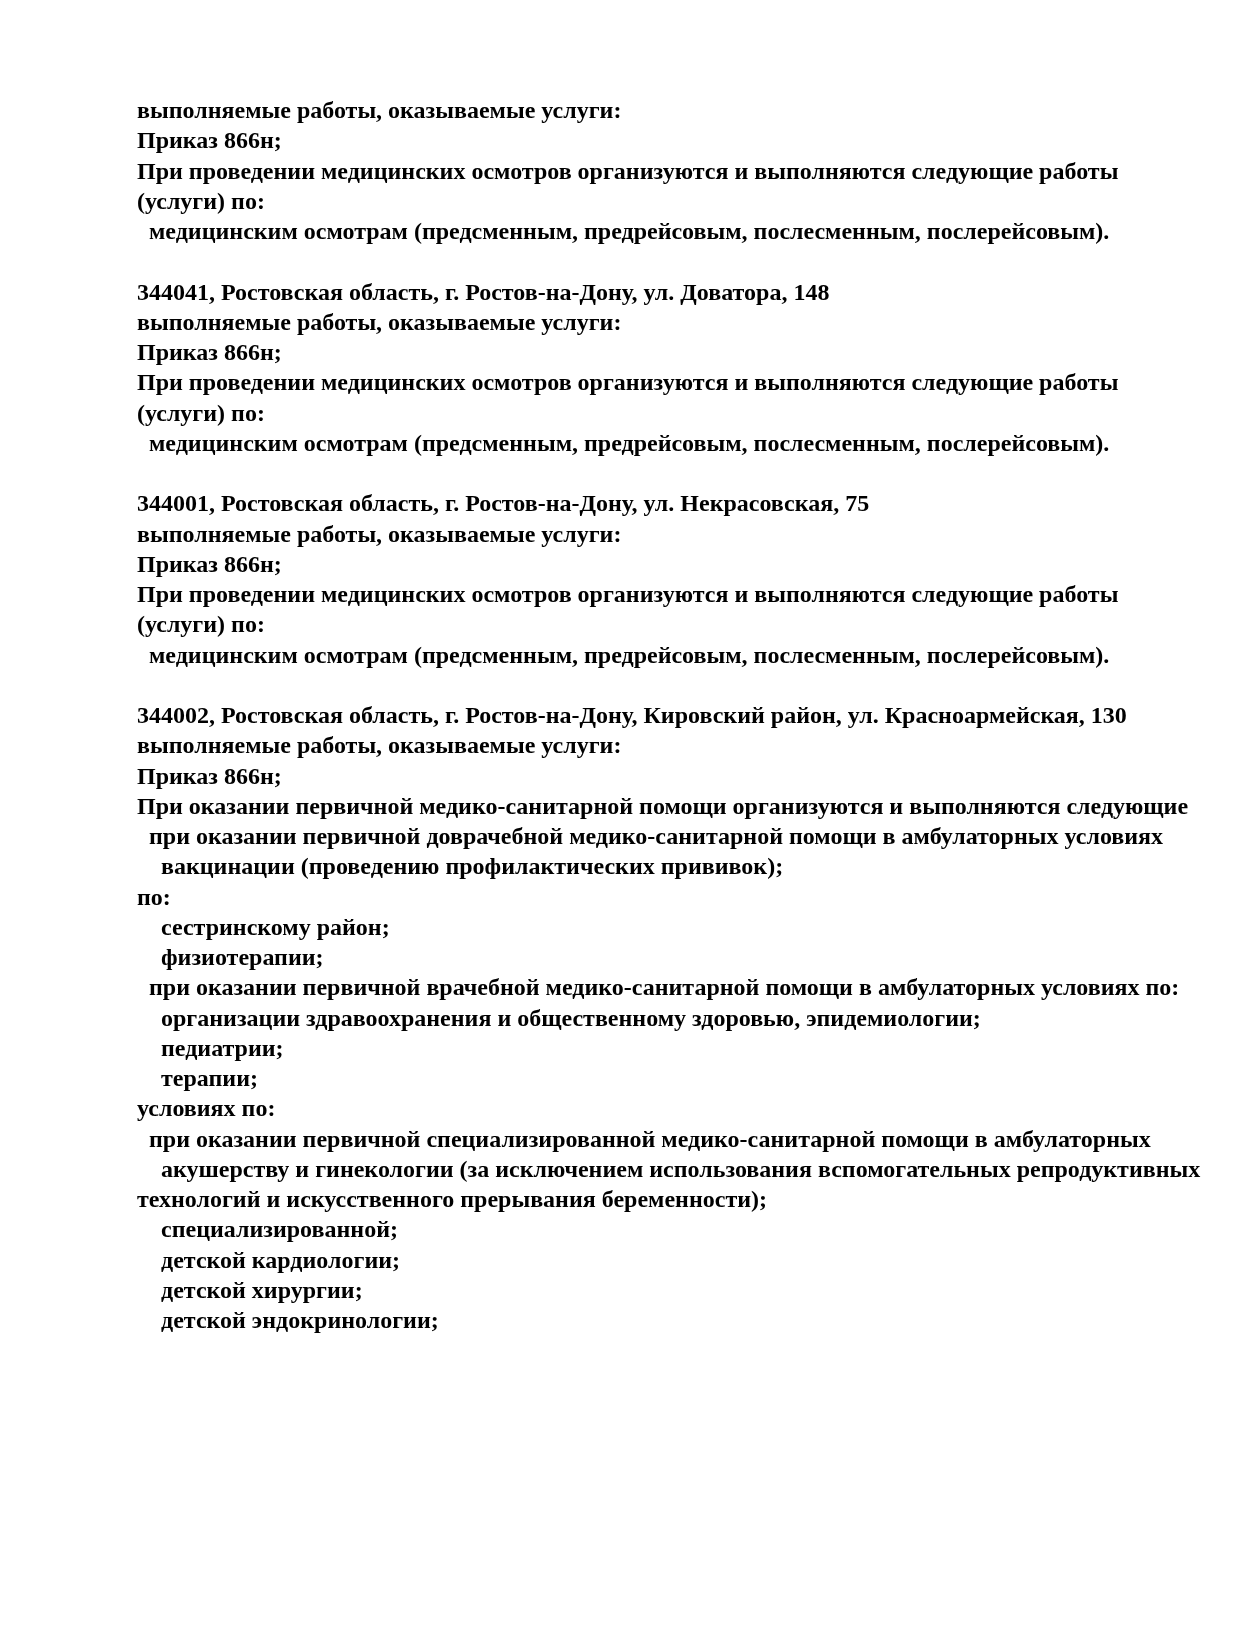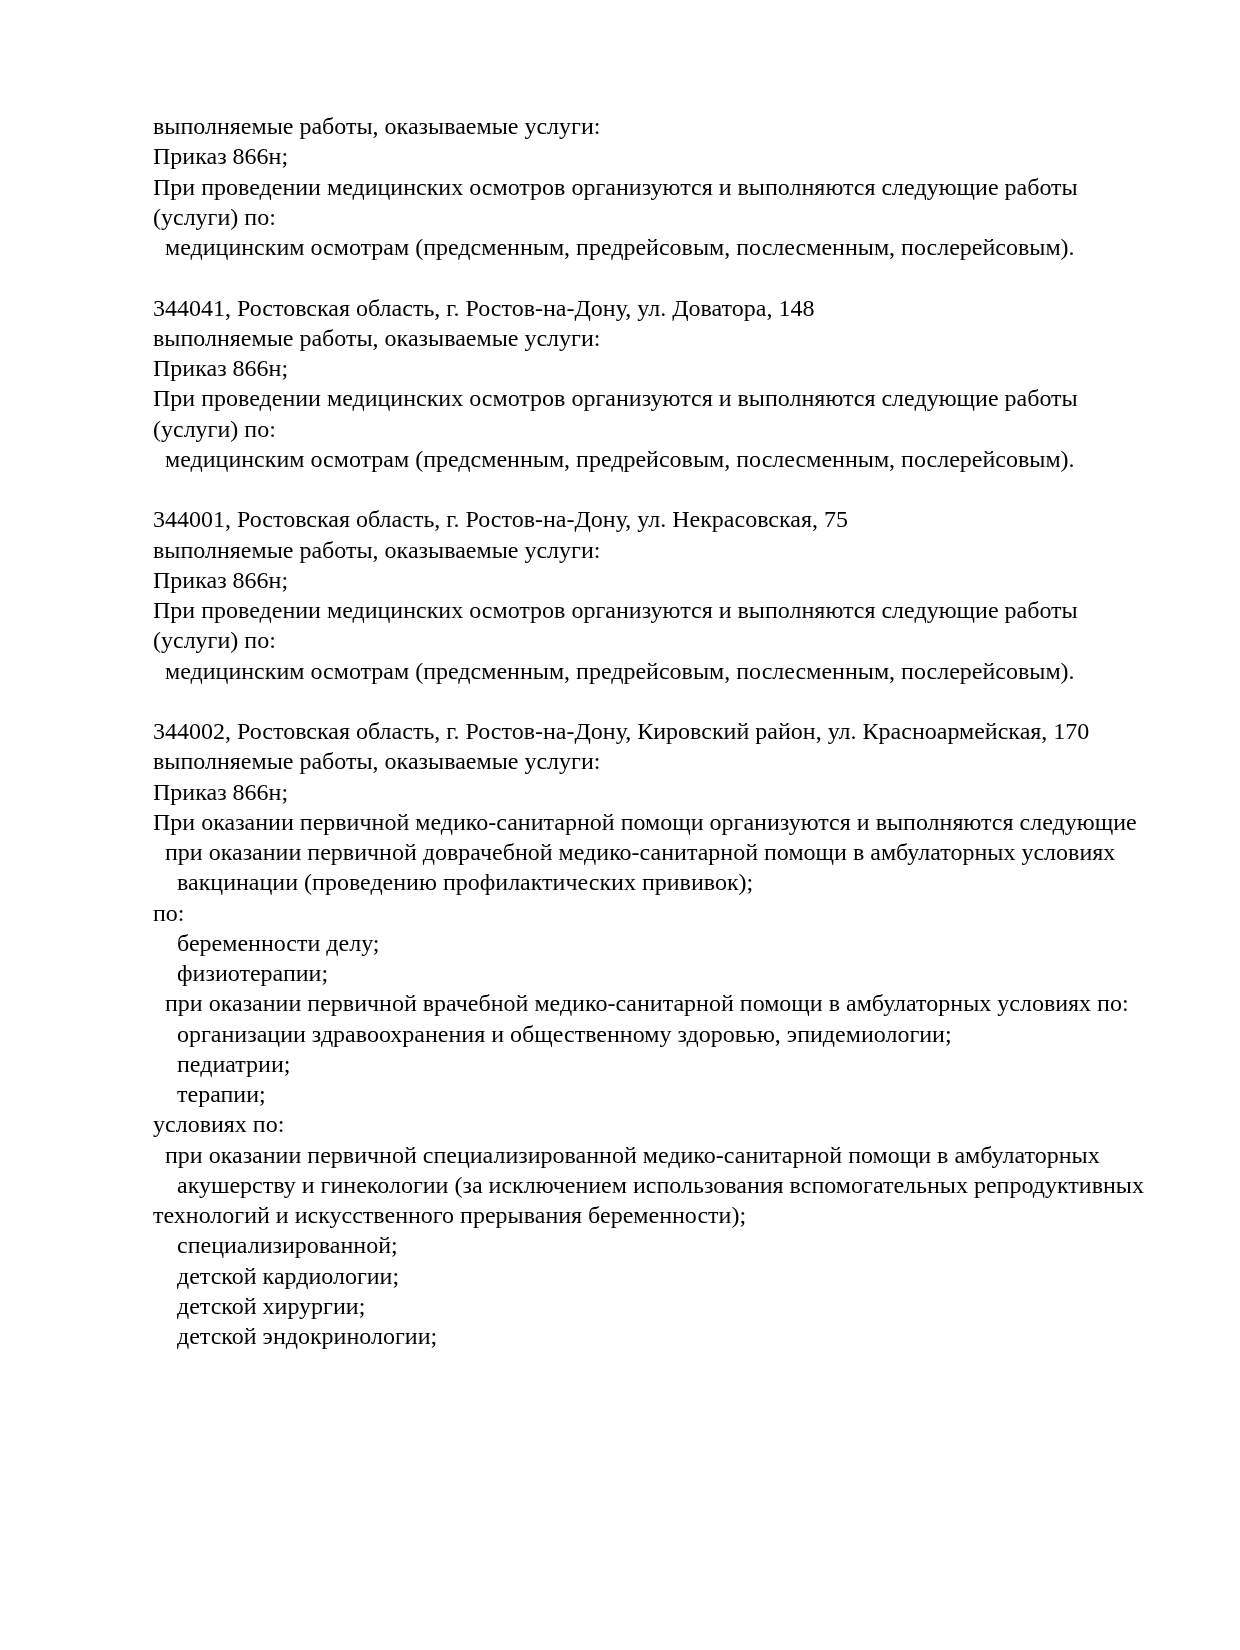--- a/index.html
+++ b/index.html
@@ -16,21 +16,21 @@
     box-sizing: border-box;
     width: 1240px;
     height: 1650px;
     padding: 95px 120px 0 137px;
     background: #ffffff;
     color: #000000;
     font-family: "Liberation Serif", "DejaVu Serif", serif;
     font-size: 24px;
     line-height: 30.25px;
   }
-  .block { margin: 16px; }
+  .block { margin: 0; font-weight: bold; }
   .block + .block { margin-top: 30.25px; }
   .line {
     white-space: pre;
     min-height: 30.25px;
   }
 </style>
 </head>
 <body>
 
 <div class="page">
@@ -55,28 +55,28 @@
   <div class="block">
     <div class="line">344001, Ростовская область, г. Ростов-на-Дону, ул. Некрасовская, 75</div>
     <div class="line">выполняемые работы, оказываемые услуги:</div>
     <div class="line">Приказ 866н;</div>
     <div class="line">При проведении медицинских осмотров организуются и выполняются следующие работы</div>
     <div class="line">(услуги) по:</div>
     <div class="line">  медицинским осмотрам (предсменным, предрейсовым, послесменным, послерейсовым).</div>
   </div>
 
   <div class="block">
-    <div class="line">344002, Ростовская область, г. Ростов-на-Дону, Кировский район, ул. Красноармейская, 170</div>
+    <div class="line">344002, Ростовская область, г. Ростов-на-Дону, Кировский район, ул. Красноармейская, 130</div>
     <div class="line">выполняемые работы, оказываемые услуги:</div>
     <div class="line">Приказ 866н;</div>
     <div class="line">При оказании первичной медико-санитарной помощи организуются и выполняются следующие</div>
     <div class="line">  при оказании первичной доврачебной медико-санитарной помощи в амбулаторных условиях</div>
     <div class="line">    вакцинации (проведению профилактических прививок);</div>
     <div class="line">по:</div>
-    <div class="line">    беременности делу;</div>
+    <div class="line">    сестринскому район;</div>
     <div class="line">    физиотерапии;</div>
     <div class="line">  при оказании первичной врачебной медико-санитарной помощи в амбулаторных условиях по:</div>
     <div class="line">    организации здравоохранения и общественному здоровью, эпидемиологии;</div>
     <div class="line">    педиатрии;</div>
     <div class="line">    терапии;</div>
     <div class="line">условиях по:</div>
     <div class="line">  при оказании первичной специализированной медико-санитарной помощи в амбулаторных</div>
     <div class="line">    акушерству и гинекологии (за исключением использования вспомогательных репродуктивных</div>
     <div class="line">технологий и искусственного прерывания беременности);</div>
     <div class="line">    специализированной;</div>

